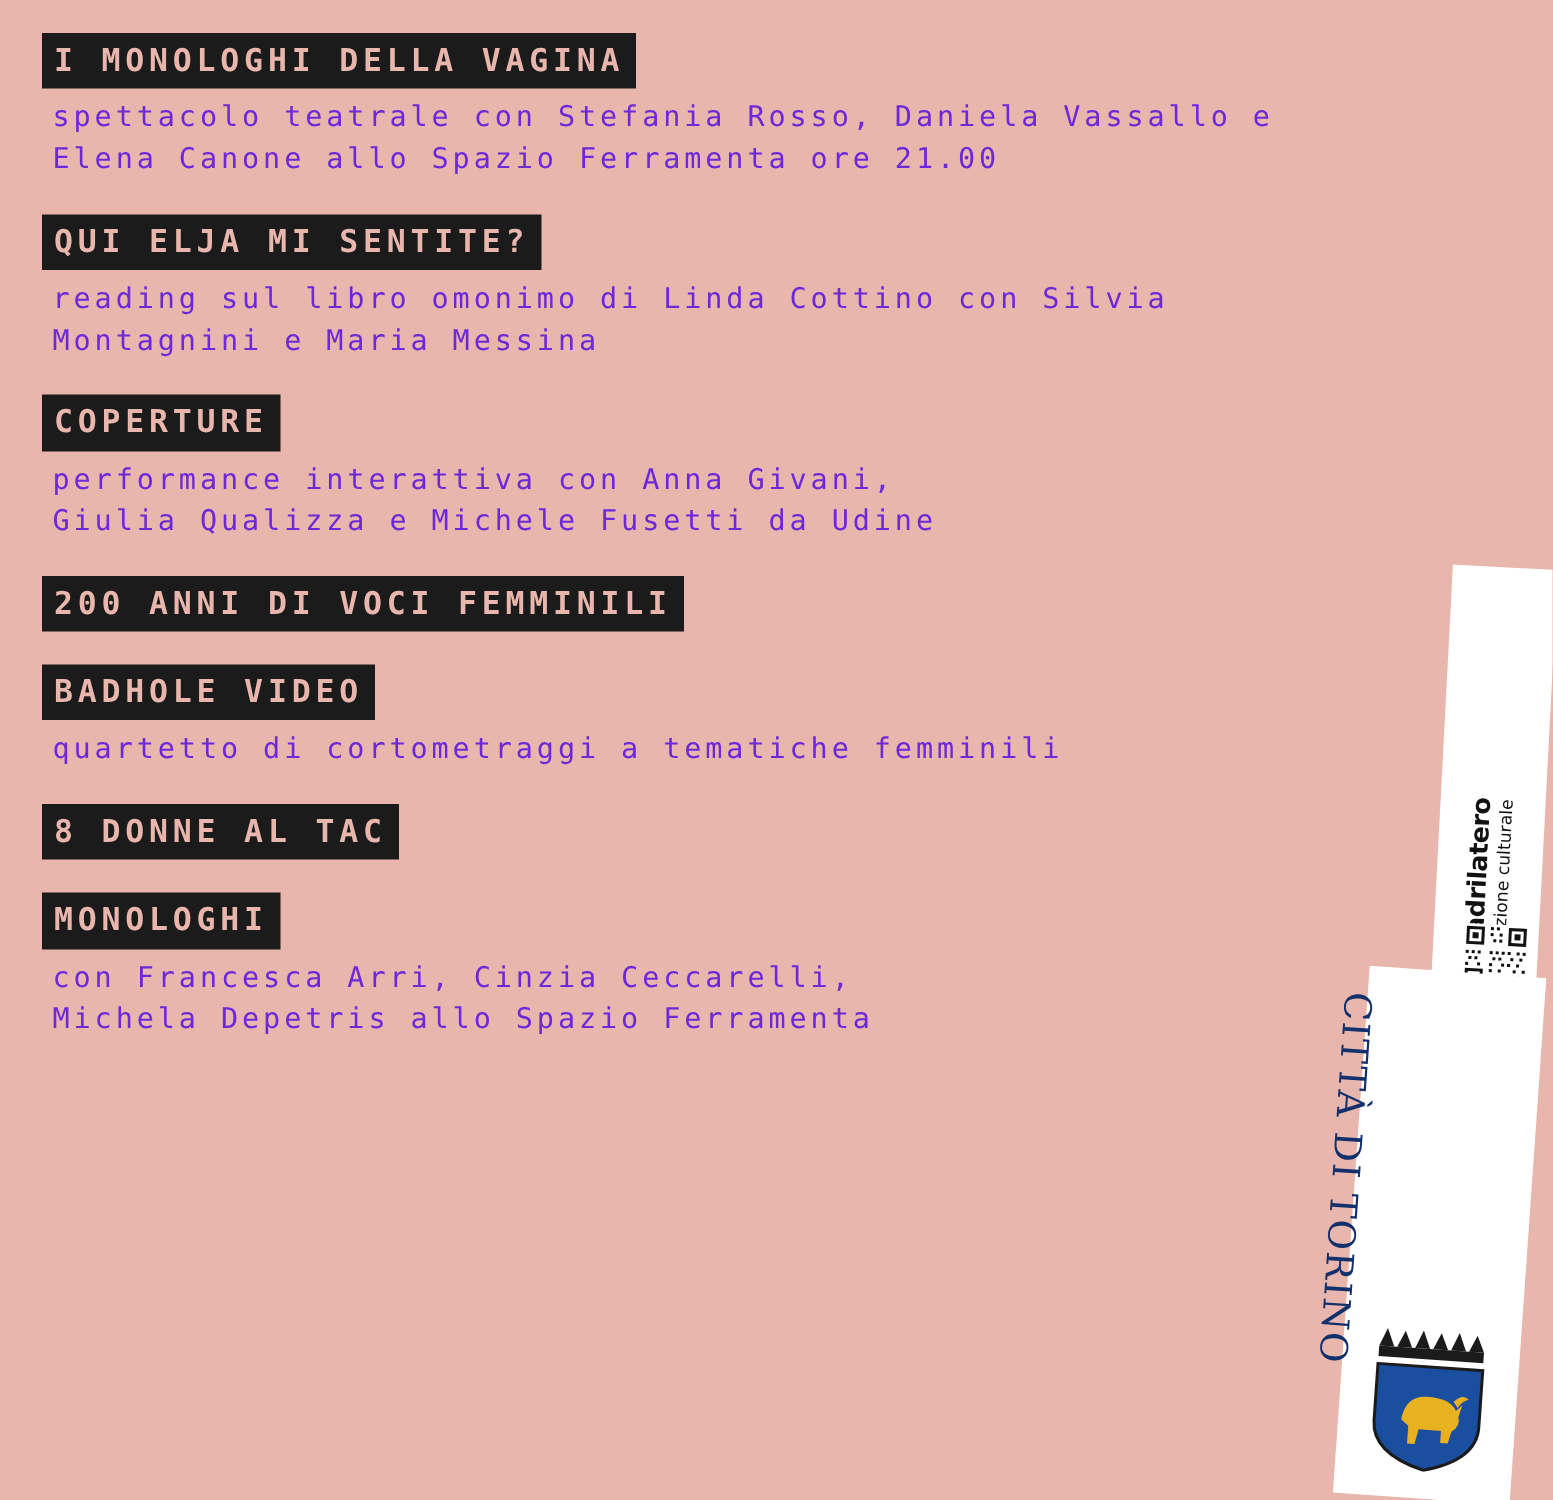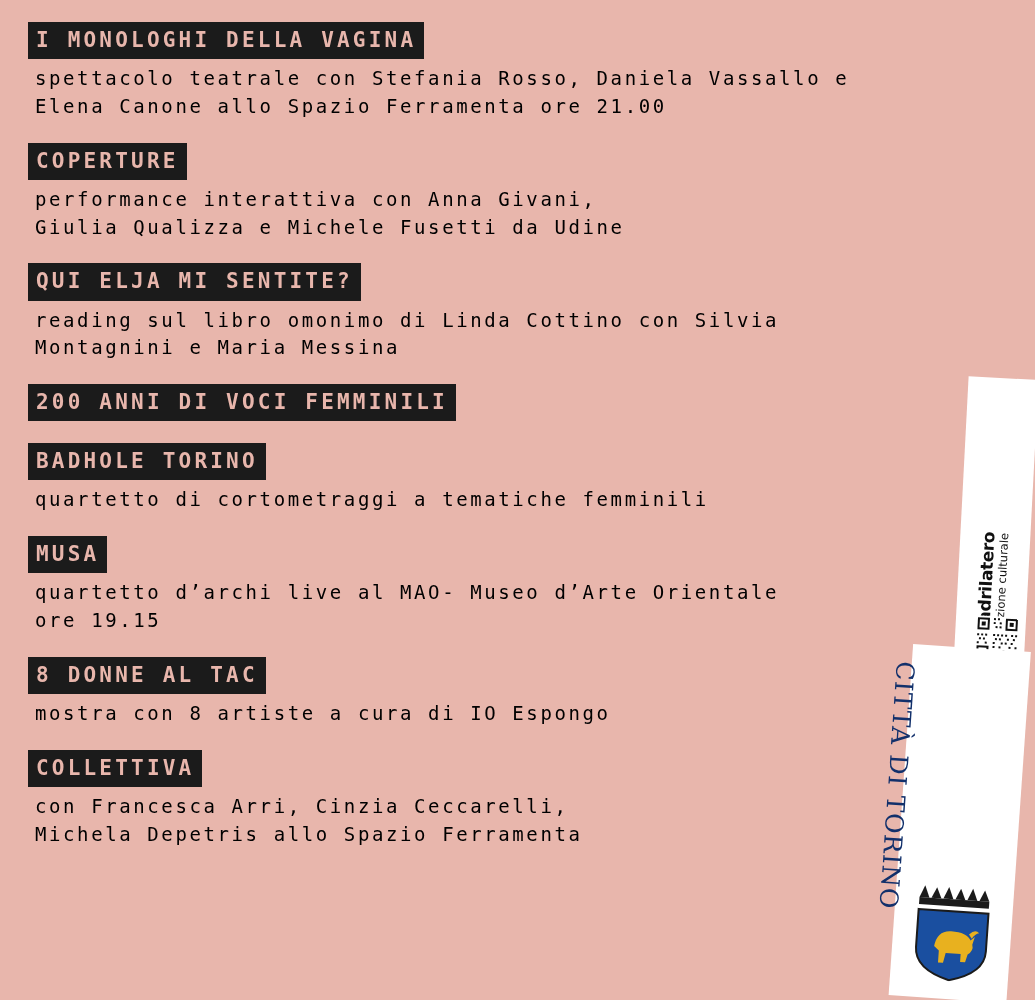--- a/index.html
+++ b/index.html
@@ -39,21 +39,21 @@
     color: #e8b6ac;
     font-size: 21px;
     letter-spacing: 3.2px;
     line-height: 1.45;
     padding: 3px 8px 4px 8px;
     font-weight: 700;
     white-space: nowrap;
   }
 
   .event-desc {
-    color: #000000;
+    color: #6d28d9;
     font-size: 19px;
     letter-spacing: 2.6px;
     line-height: 1.45;
     margin-top: 6px;
     padding-left: 7px;
     white-space: pre-line;
     font-weight: 400;
   }
 
   
@@ -163,54 +163,48 @@
 
   <div id="events">
 
     <div class="event">
       <div class="event-title">I MONOLOGHI DELLA VAGINA</div>
       <div class="event-desc">spettacolo teatrale con Stefania Rosso, Daniela Vassallo e
 Elena Canone allo Spazio Ferramenta ore 21.00</div>
     </div>
 
     <div class="event">
+      <div class="event-title">QUI ELJA MI SENTITE?</div>
+      <div class="event-desc">reading sul libro omonimo di Linda Cottino con Silvia
+Montagnini e Maria Messina</div>
+    </div>
+
+    <div class="event">
       <div class="event-title">COPERTURE</div>
       <div class="event-desc">performance interattiva con Anna Givani,
 Giulia Qualizza e Michele Fusetti  da Udine</div>
     </div>
 
     <div class="event">
-      <div class="event-title">QUI ELJA MI SENTITE?</div>
-      <div class="event-desc">reading sul libro omonimo di Linda Cottino con Silvia
-Montagnini e Maria Messina</div>
-    </div>
-
-    <div class="event">
       <div class="event-title">200 ANNI DI VOCI FEMMINILI</div>
     </div>
 
     <div class="event">
-      <div class="event-title">BADHOLE TORINO</div>
+      <div class="event-title">BADHOLE VIDEO</div>
       <div class="event-desc">quartetto di cortometraggi a tematiche femminili</div>
     </div>
 
-    <div class="event">
-      <div class="event-title">MUSA</div>
-      <div class="event-desc">quartetto d’archi live al MAO- Museo d’Arte Orientale
-ore 19.15</div>
-    </div>
 
 
     <div class="event">
       <div class="event-title">8 DONNE AL TAC</div>
-      <div class="event-desc">mostra con 8 artiste a cura di IO Espongo</div>
-    </div>
-
-    <div class="event">
-      <div class="event-title">COLLETTIVA</div>
+    </div>
+
+    <div class="event">
+      <div class="event-title">MONOLOGHI</div>
       <div class="event-desc">con Francesca Arri, Cinzia Ceccarelli,
 Michela Depetris allo Spazio Ferramenta</div>
     </div>
 
   </div>
 
   <div id="sponsor-card">
     <div id="sponsor-inner">
       <div id="sponsor-name">riquadrilatero</div>
       <div id="sponsor-sub">associazione culturale</div>

